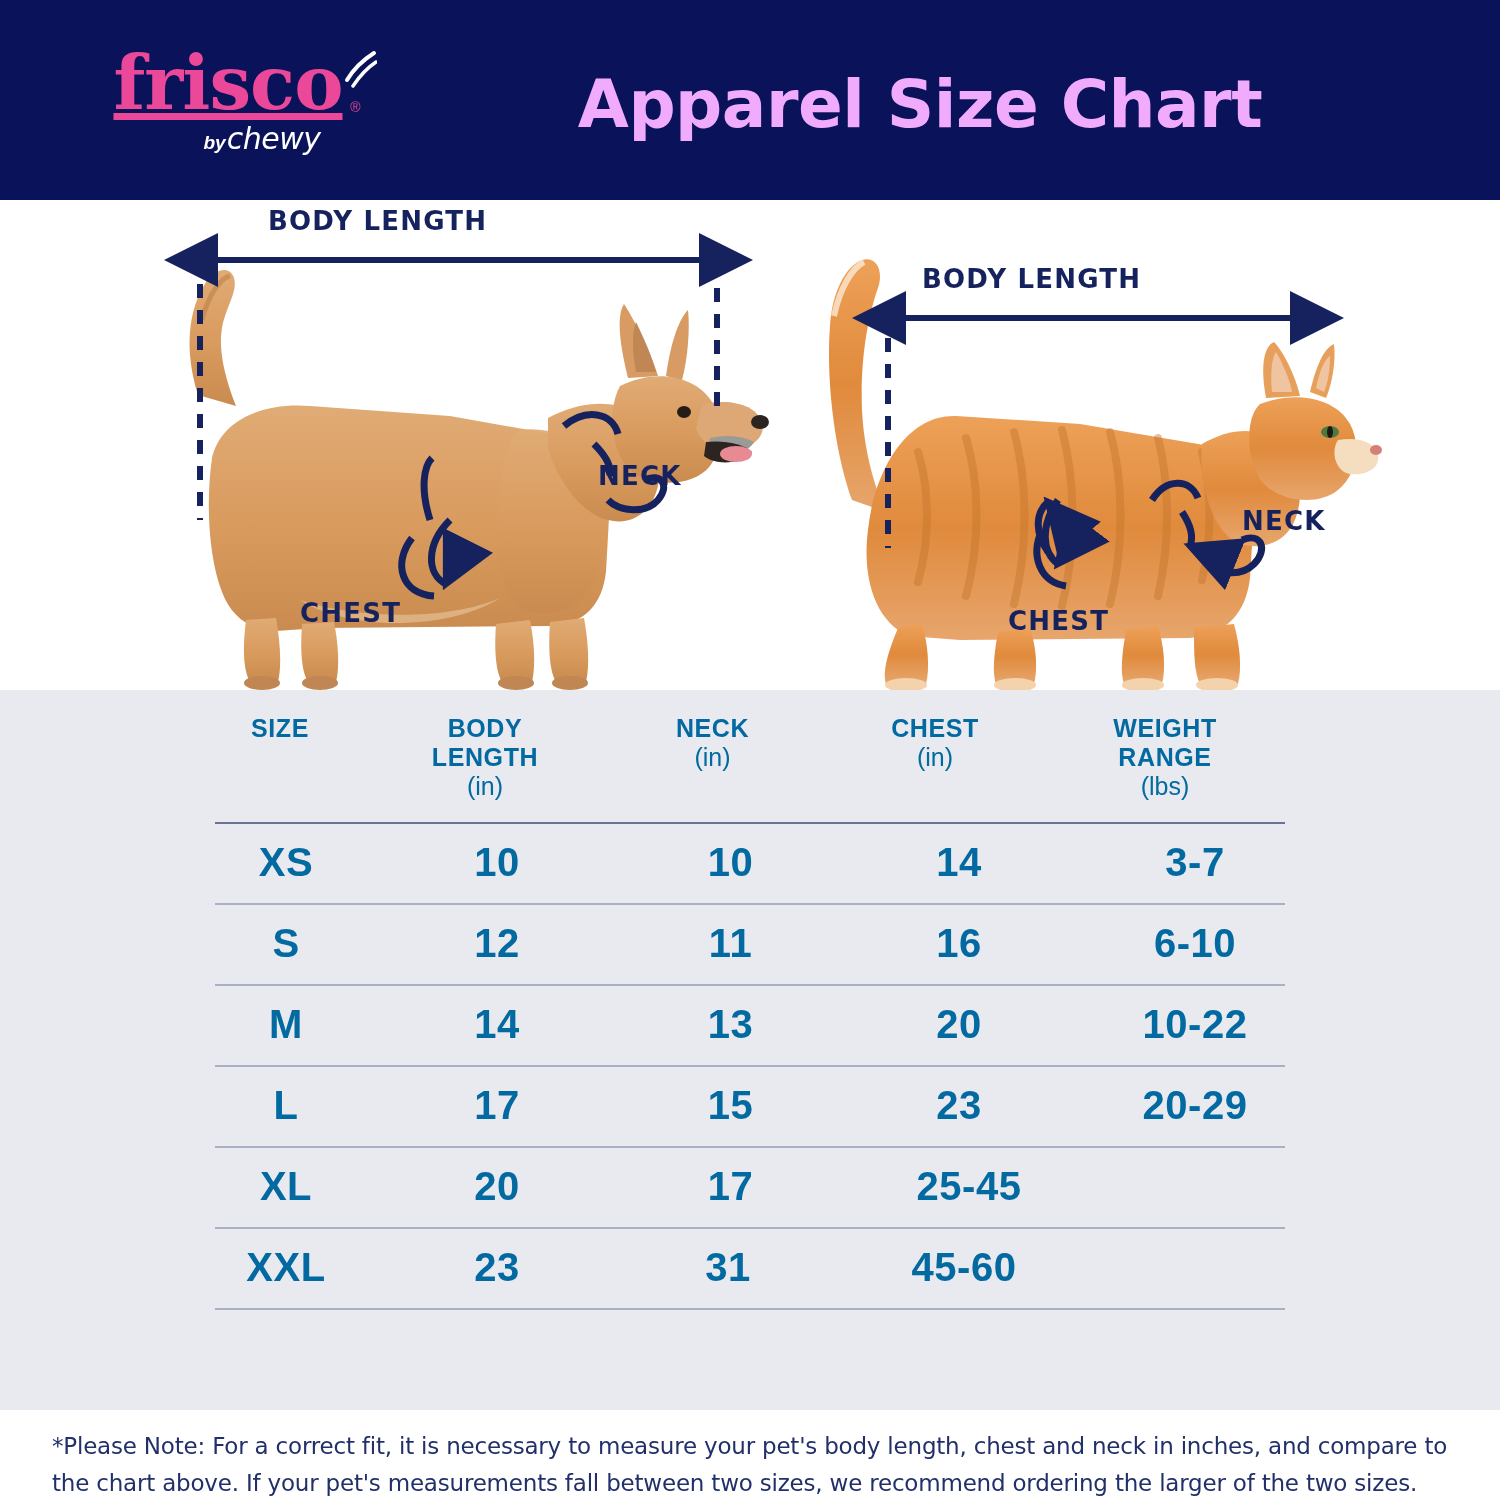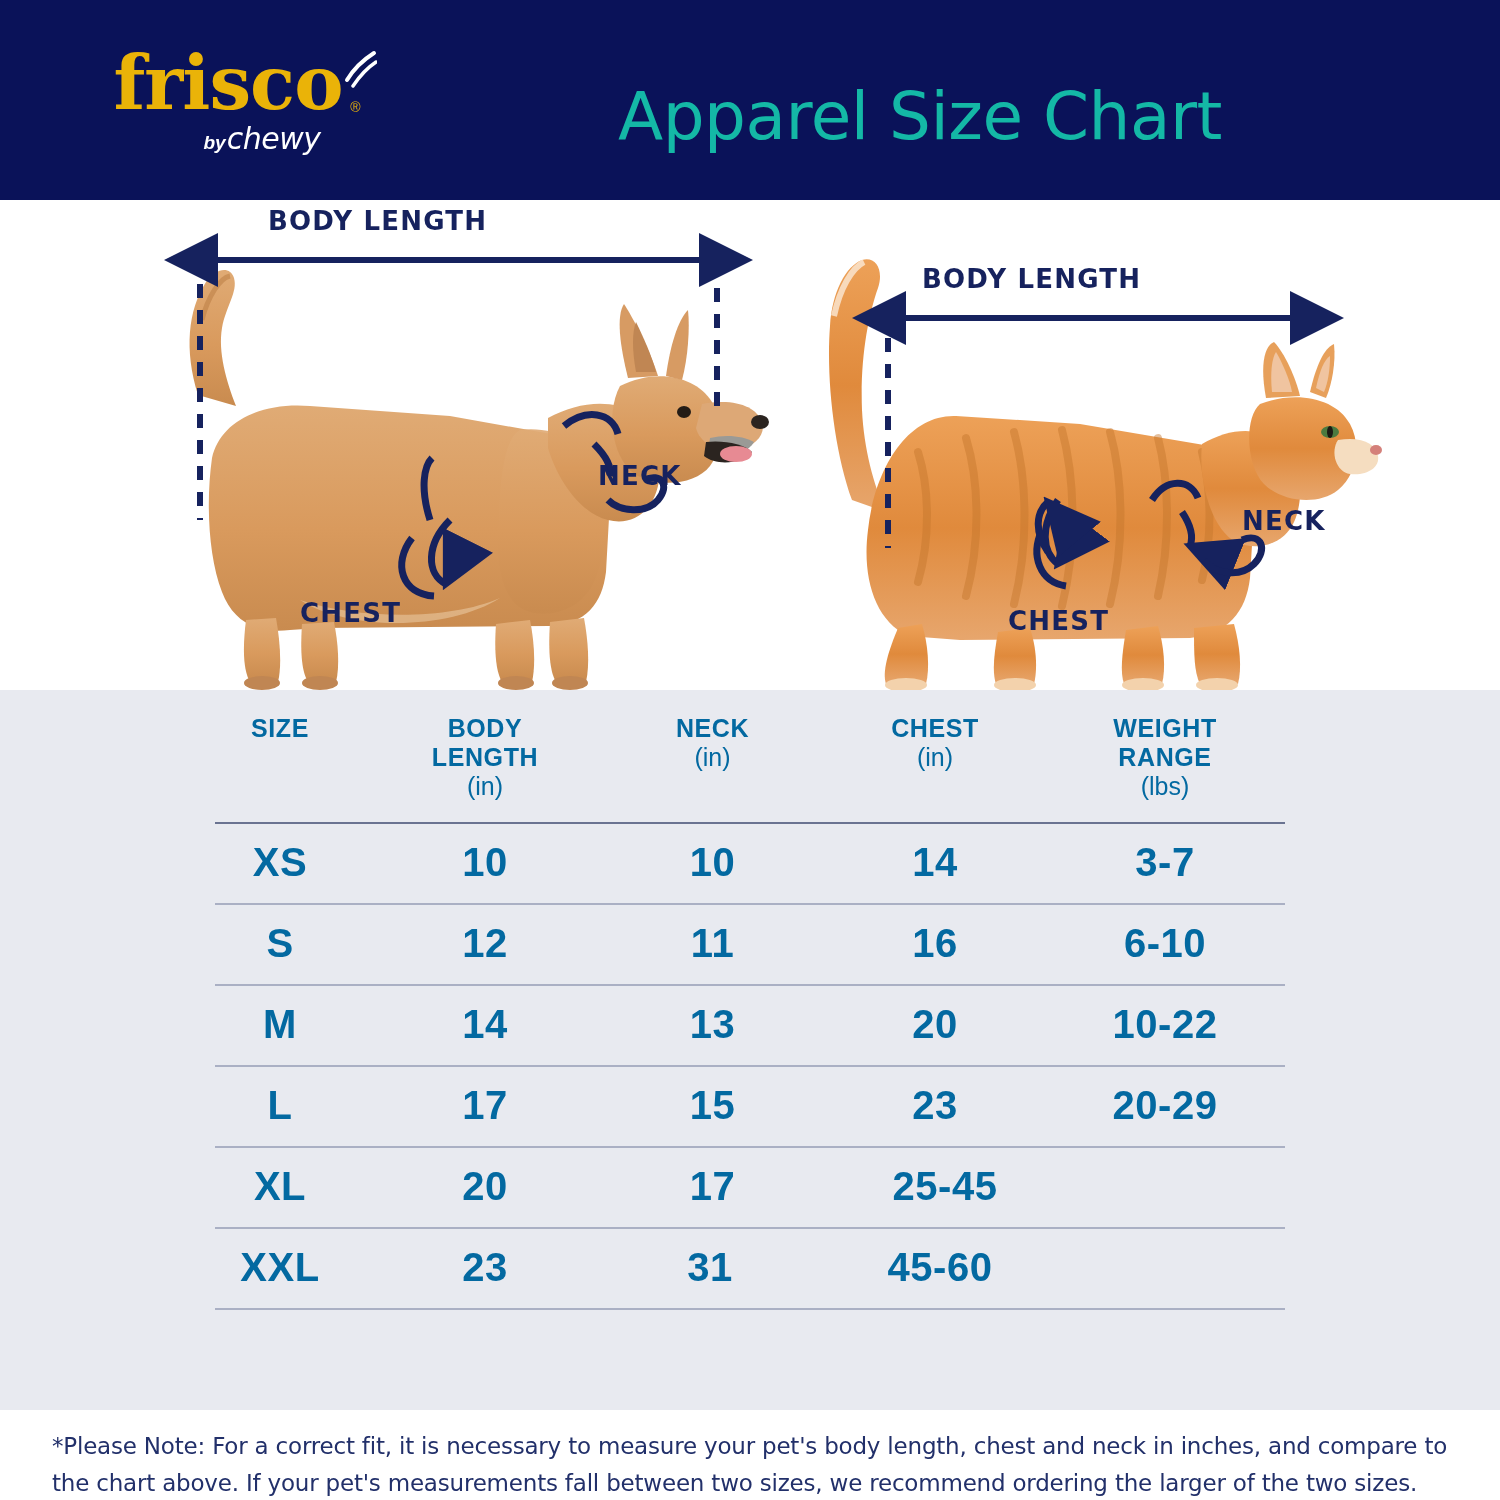--- a/index.html
+++ b/index.html
@@ -16,41 +16,41 @@
     position:absolute; left:0; top:0; width:1500px; height:200px;
     background:#0a1259;
     display:flex; align-items:center;
   }
   .logo-block {
     position:absolute; left:78px; top:42px; width:300px; height:120px;
     display:flex; flex-direction:column; align-items:center; justify-content:center;
   }
   .logo-word {
     font-family:"DejaVu Serif", serif;
-    font-size:74px; font-weight:700; color:#eab308;
-    letter-spacing:-1px; line-height:0.95; position:relative;
+    font-size:74px; font-weight:700; color:#ec4899;
+    letter-spacing:-1px; line-height:0.95; position:relative;text-decoration:underline;
   }
   .logo-word .reg {
     position:absolute; right:-17px; bottom:4px;
     font-size:14px; font-weight:400; font-family:"Liberation Sans",sans-serif;
   }
   .logo-swish { position:absolute; right:-34px; top:2px; width:34px; height:38px; }
   .logo-sub {
     margin-top:2px; display:flex; align-items:baseline; gap:1px;
     transform:translateX(34px);
   }
   .logo-by { font-size:19px; font-weight:700; color:#ffffff; font-style:italic; }
   .logo-chewy {
     font-size:30px; font-weight:400; color:#ffffff; font-style:italic;
     letter-spacing:-0.5px; font-family:"DejaVu Sans", sans-serif;
   }
   .title {
-    position:absolute; left:420px; top:16px; width:1000px; height:200px;
+    position:absolute; left:420px; top:4px; width:1000px; height:200px;
     display:flex; align-items:center; justify-content:center;
-    font-size:66px; font-weight:400; color:#14b8a6;
+    font-size:66px; font-weight:700; color:#f0abfc;
     letter-spacing:-0.5px;
     font-family:"DejaVu Sans", sans-serif;
   }
 
   
   .illus {
     position:absolute; left:0; top:200px; width:1500px; height:502px;
     background:#ffffff;
     border-radius:11px;
   }
@@ -75,21 +75,21 @@
   .thead { height:132px; padding-top:24px; }
   .thead .c { font-size:25px; font-weight:700; line-height:1.16; letter-spacing:0.6px; }
   .thead .unit { font-weight:400; letter-spacing:0; font-size:25px; display:block; }
 
   .divider {
     position:absolute; left:215px; width:1070px; height:2px;
     background:#aab0c4;
   }
   .divider.strong { background:#6a7391; height:2px; }
 
-  .tbody-row { height:81px; align-items:center; }
+  .tbody-row { height:81px; align-items:center;gap:6px; }
   .tbody-row .c { font-size:40px; font-weight:700; letter-spacing:0.5px; }
   .tbody-row .c1 { font-size:40px; }
 
   
   .foot {
     position:absolute; left:0; top:1410px; width:1500px; height:90px;
     background:#ffffff;
   }
   .foot p {
     position:absolute; left:52px; top:18px; width:1400px;

